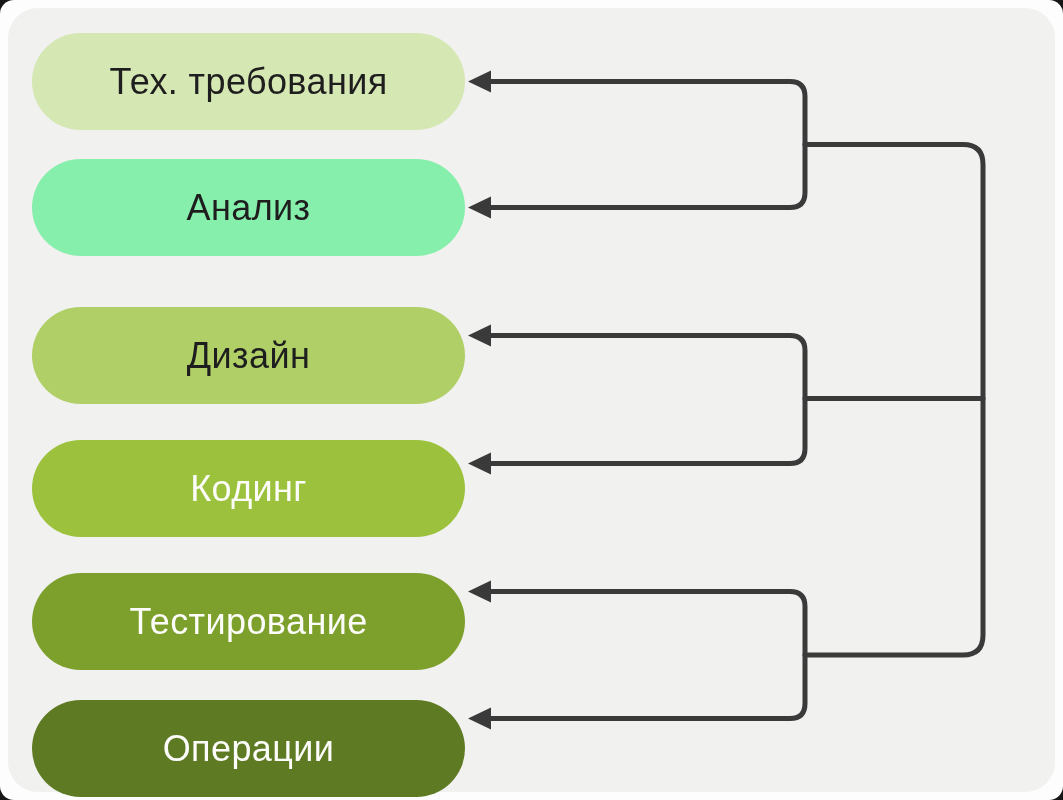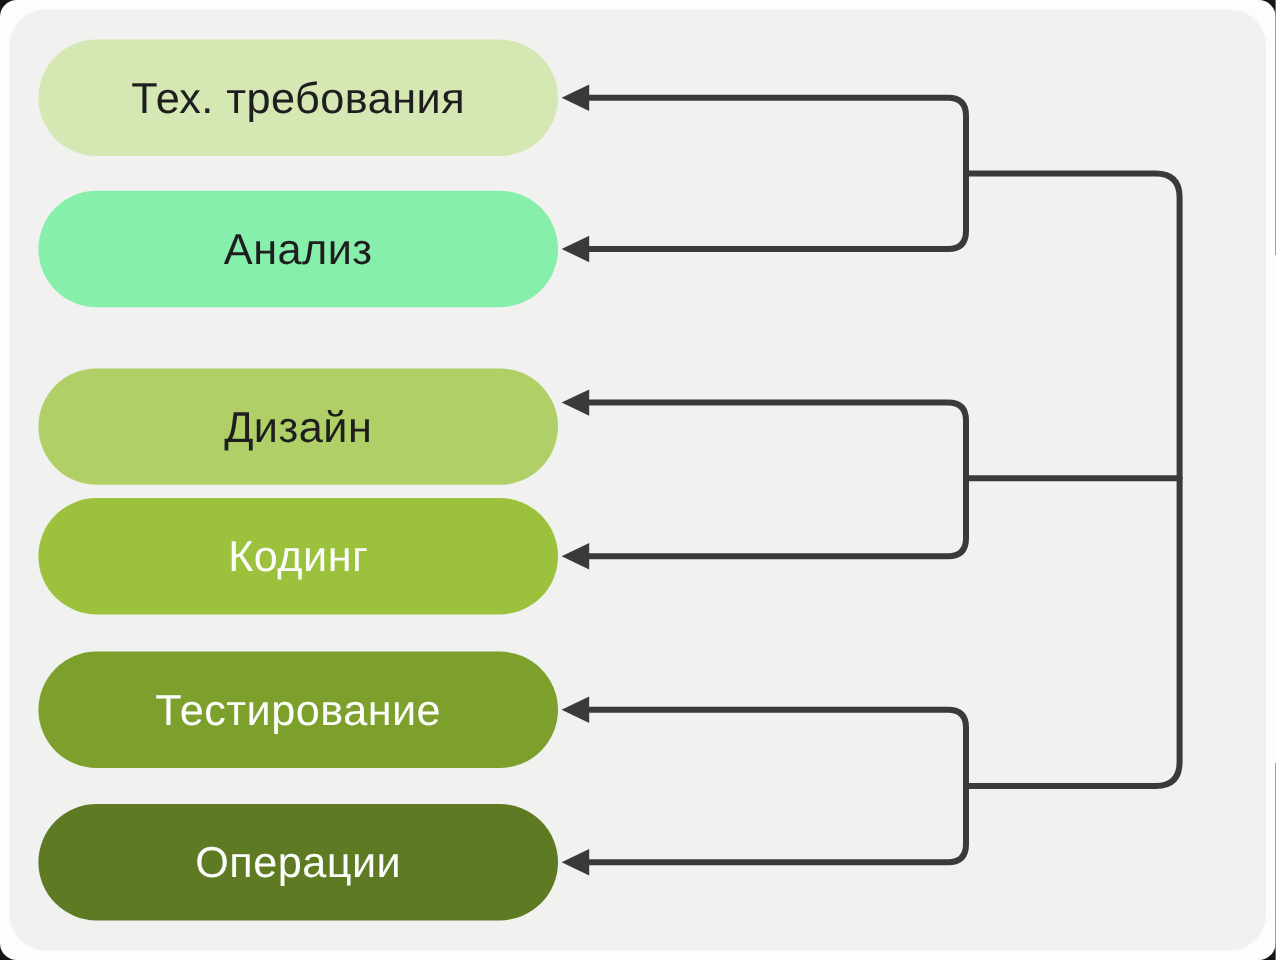--- a/index.html
+++ b/index.html
@@ -37,23 +37,23 @@
   }
   .pill-label {
     font-size: 36px;
     font-weight: 500;
     letter-spacing: 0.4px;
     white-space: nowrap;
   }
   .p1 { top: 33px; align-items: center; }
   .p2 { top: 159px; }
   .p3 { top: 287px; }
-  .p4 { top: 415px; }
-  .p5 { top: 543px; }
-  .p6 { top: 670px; }
+  .p4 { top: 440px; }
+  .p5 { top: 573px; }
+  .p6 { top: 700px; }
 
   .connectors {
     position: absolute;
     left: 0;
     top: 0;
     pointer-events: none;
   }
   .connectors path {
     fill: none;
     stroke-width: 5;

